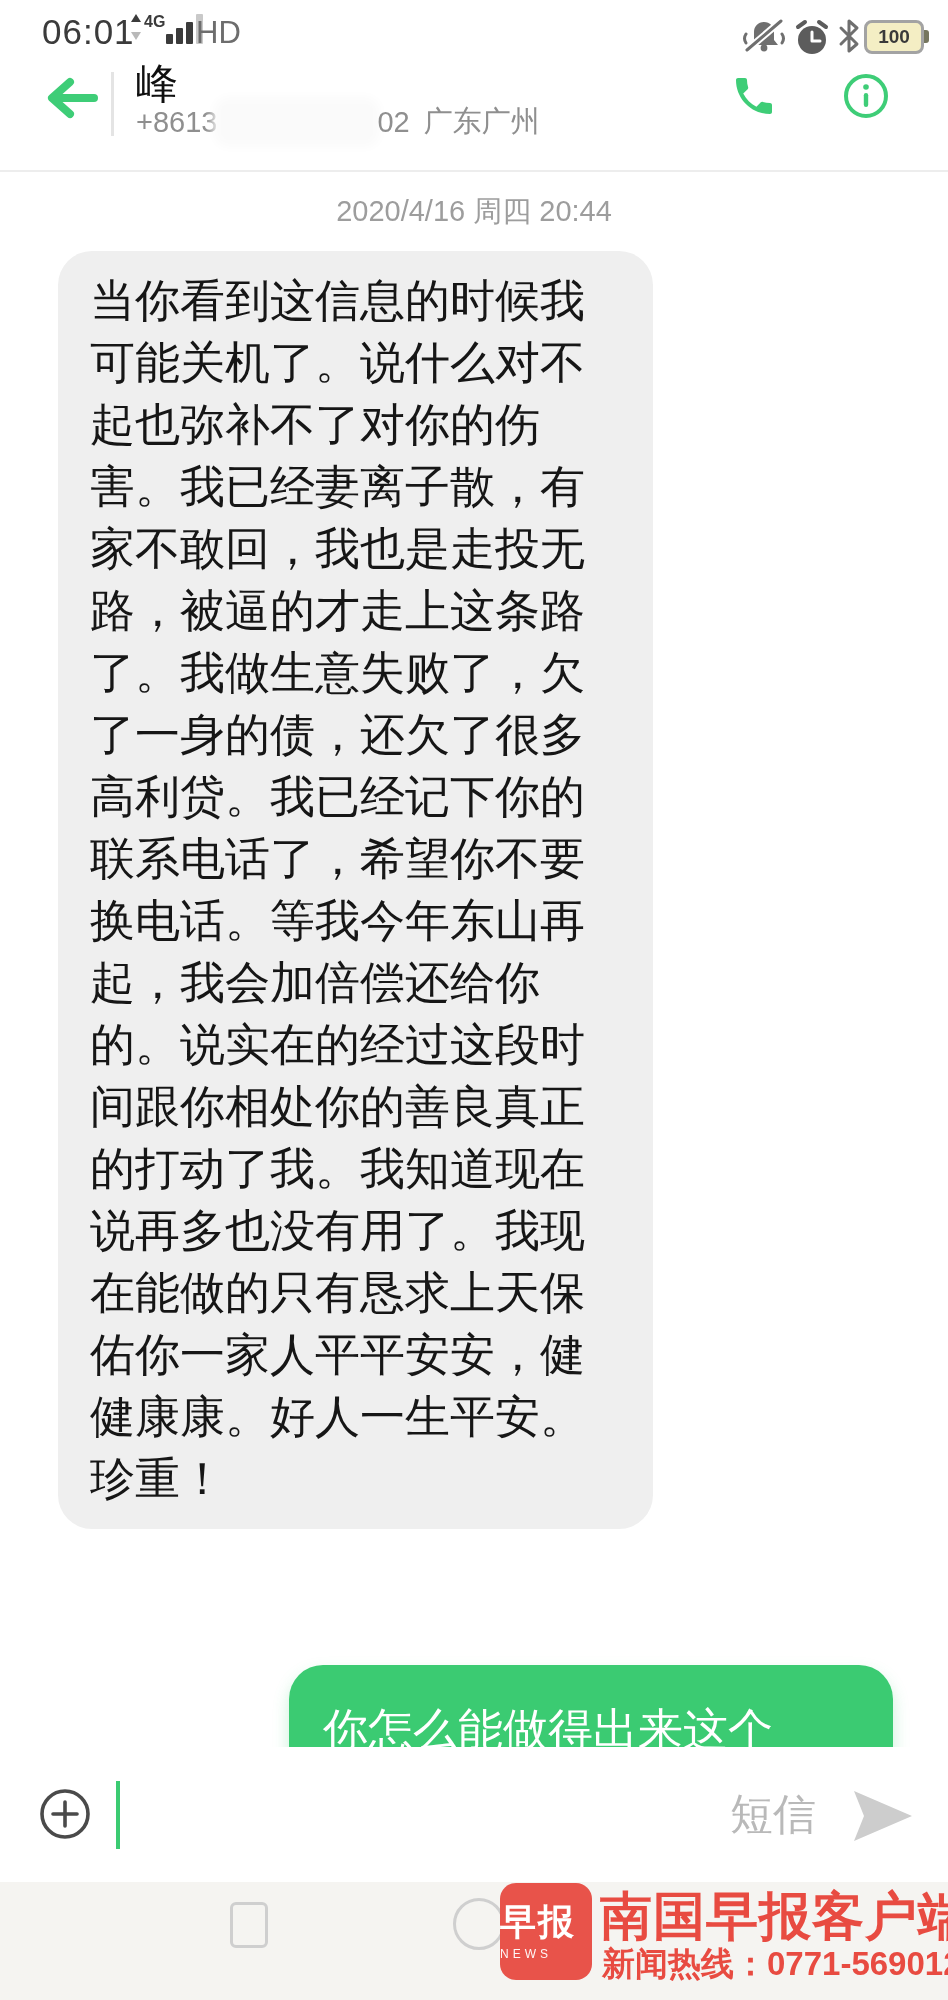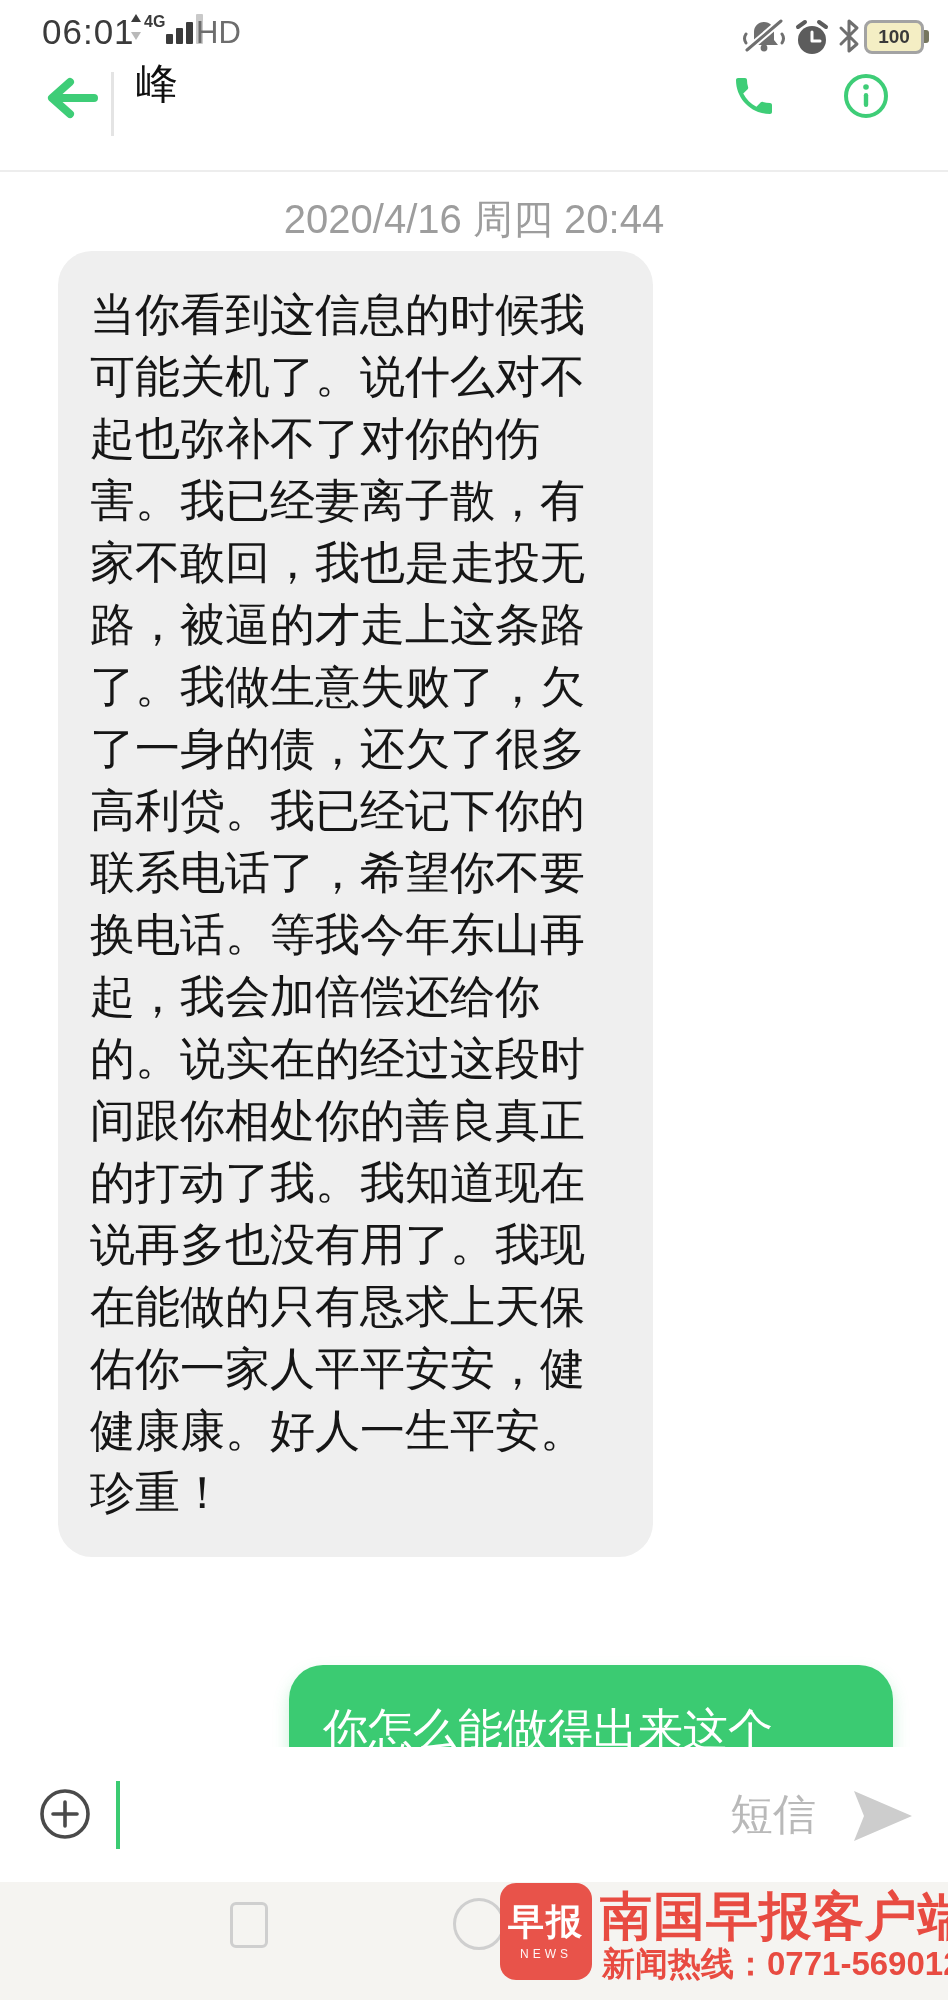--- a/index.html
+++ b/index.html
@@ -33,26 +33,26 @@
   .back-btn{left:42px;top:74px;}
   .vdiv{left:111px;top:72px;width:3px;height:64px;background:#e4e4e4;}
   .contact-name{left:136px;top:56px;font-size:42px;color:#101010;font-weight:500;}
   .contact-sub{left:136px;top:102px;font-size:29px;color:#8f8f8f;display:flex;align-items:center;white-space:nowrap;}
   .blur-gap{display:inline-block;width:152px;height:36px;margin:0 4px;background:#fafafa;border-radius:8px;box-shadow:0 0 10px 8px #fbfbfb;}
   .call-btn{left:730px;top:72px;}
   .info-btn{left:841px;top:71px;}
   .header-line{left:0;top:170px;width:948px;height:2px;background:#ededed;}
 
   
-  .date-sep{left:0;width:948px;text-align:center;font-size:40px;color:#9d9d9d;}
+  .date-sep{left:0;width:948px;text-align:center;font-size:29px;color:#9d9d9d;}
   .sep1{top:192px;}
   .sep2{top:1612px;}
   .bubble-in{
     left:58px;top:251px;width:595px;box-sizing:border-box;
-    background:#efefef;border-radius:34px;padding:33px 32px;
+    background:#efefef;border-radius:34px;padding:19px 32px;
     font-size:45px;line-height:62px;color:#161616;
     word-break:normal;overflow-wrap:break-word;
   }
   .bubble-out{
     left:289px;top:1665px;width:604px;height:172px;box-sizing:border-box;
     background:#3bcb72;border-radius:34px;padding:34px;
     font-size:45px;line-height:62px;color:#ffffff;z-index:1;
     box-shadow:0 8px 16px rgba(59,203,114,.28);overflow:hidden;
   }
 
@@ -63,21 +63,21 @@
   .caret{width:4px;height:68px;background:#3bcb72;margin-right:8px;}
   .placeholder{font-size:43px;color:#b9b9b9;}
   .send-btn{position:absolute;left:850px;top:40px;}
 
   
   .bottom-strip{left:0;top:1882px;width:948px;height:118px;background:#f5f4f1;z-index:2;}
   .nav-square{position:absolute;left:230px;top:20px;width:32px;height:40px;border:3px solid #cfcfcf;border-radius:6px;}
   .nav-circle{position:absolute;left:453px;top:16px;width:46px;height:46px;border:3px solid #cfcfcf;border-radius:50%;}
   .wm-logo{
     position:absolute;left:500px;top:1px;width:92px;height:97px;background:#e8534a;border-radius:16px;
-    display:flex;flex-direction:column;align-items:center;justify-content:center;color:#fff;z-index:3;
+    display:flex;flex-direction:column;align-items:flex-start;justify-content:center;color:#fff;z-index:3;
   }
   .wm-logo .zh{font-size:36px;font-weight:bold;letter-spacing:2px;line-height:1.1;}
   .wm-logo .en{font-size:12px;letter-spacing:4px;margin-top:6px;opacity:.95;}
   .wm-title{position:absolute;left:600px;top:0px;font-size:52px;font-weight:bold;color:#e84b41;letter-spacing:1px;white-space:nowrap;}
   .wm-hotline{position:absolute;left:602px;top:60px;font-size:33px;font-weight:bold;color:#e84b41;white-space:nowrap;}
 </style>
 </head>
 <body>
 
 <div class="phone">
@@ -121,20 +121,27 @@
   <div class="abs battery">
     <span>100</span>
   </div>
 
   <svg class="abs back-btn" width="60" height="48" viewBox="0 0 60 48">
     <path d="M28 8 L10 24 L28 40" stroke="#3ecd77" stroke-width="8" fill="none" stroke-linecap="round" stroke-linejoin="round"></path>
     <line x1="12" y1="24" x2="52" y2="24" stroke="#3ecd77" stroke-width="8" stroke-linecap="round"></line>
   </svg>
   <div class="abs vdiv"></div>
   <div class="abs contact-name">峰</div>
+  <div class="abs contact-sub">
+    <span>+8613</span>
+    <span class="blur-gap"></span>
+    <span>02</span>
+    <span style="width:14px;display:inline-block;"></span>
+    <span>广东广州</span>
+  </div>
   <svg class="abs call-btn" width="48" height="48" viewBox="0 0 24 24">
     <path fill="#3ecd77" d="M6.62 10.79c1.44 2.83 3.76 5.14 6.59 6.59l2.2-2.2c.27-.27.67-.36 1.02-.24 1.12.37 2.33.57 3.57.57.55 0 1 .45 1 1V20c0 .55-.45 1-1 1-9.39 0-17-7.61-17-17 0-.55.45-1 1-1h3.5c.55 0 1 .45 1 1 0 1.25.2 2.45.57 3.57.11.35.03.74-.25 1.02l-2.2 2.2z"></path>
   </svg>
   <svg class="abs info-btn" width="50" height="50" viewBox="0 0 50 50">
     <circle cx="25" cy="25" r="20" stroke="#3ecd77" stroke-width="4" fill="none"></circle>
     <circle cx="25" cy="16" r="2.8" fill="#3ecd77"></circle>
     <rect x="22.8" y="22" width="4.4" height="14" rx="2.2" fill="#3ecd77"></rect>
   </svg>
   <div class="abs header-line"></div>
 

